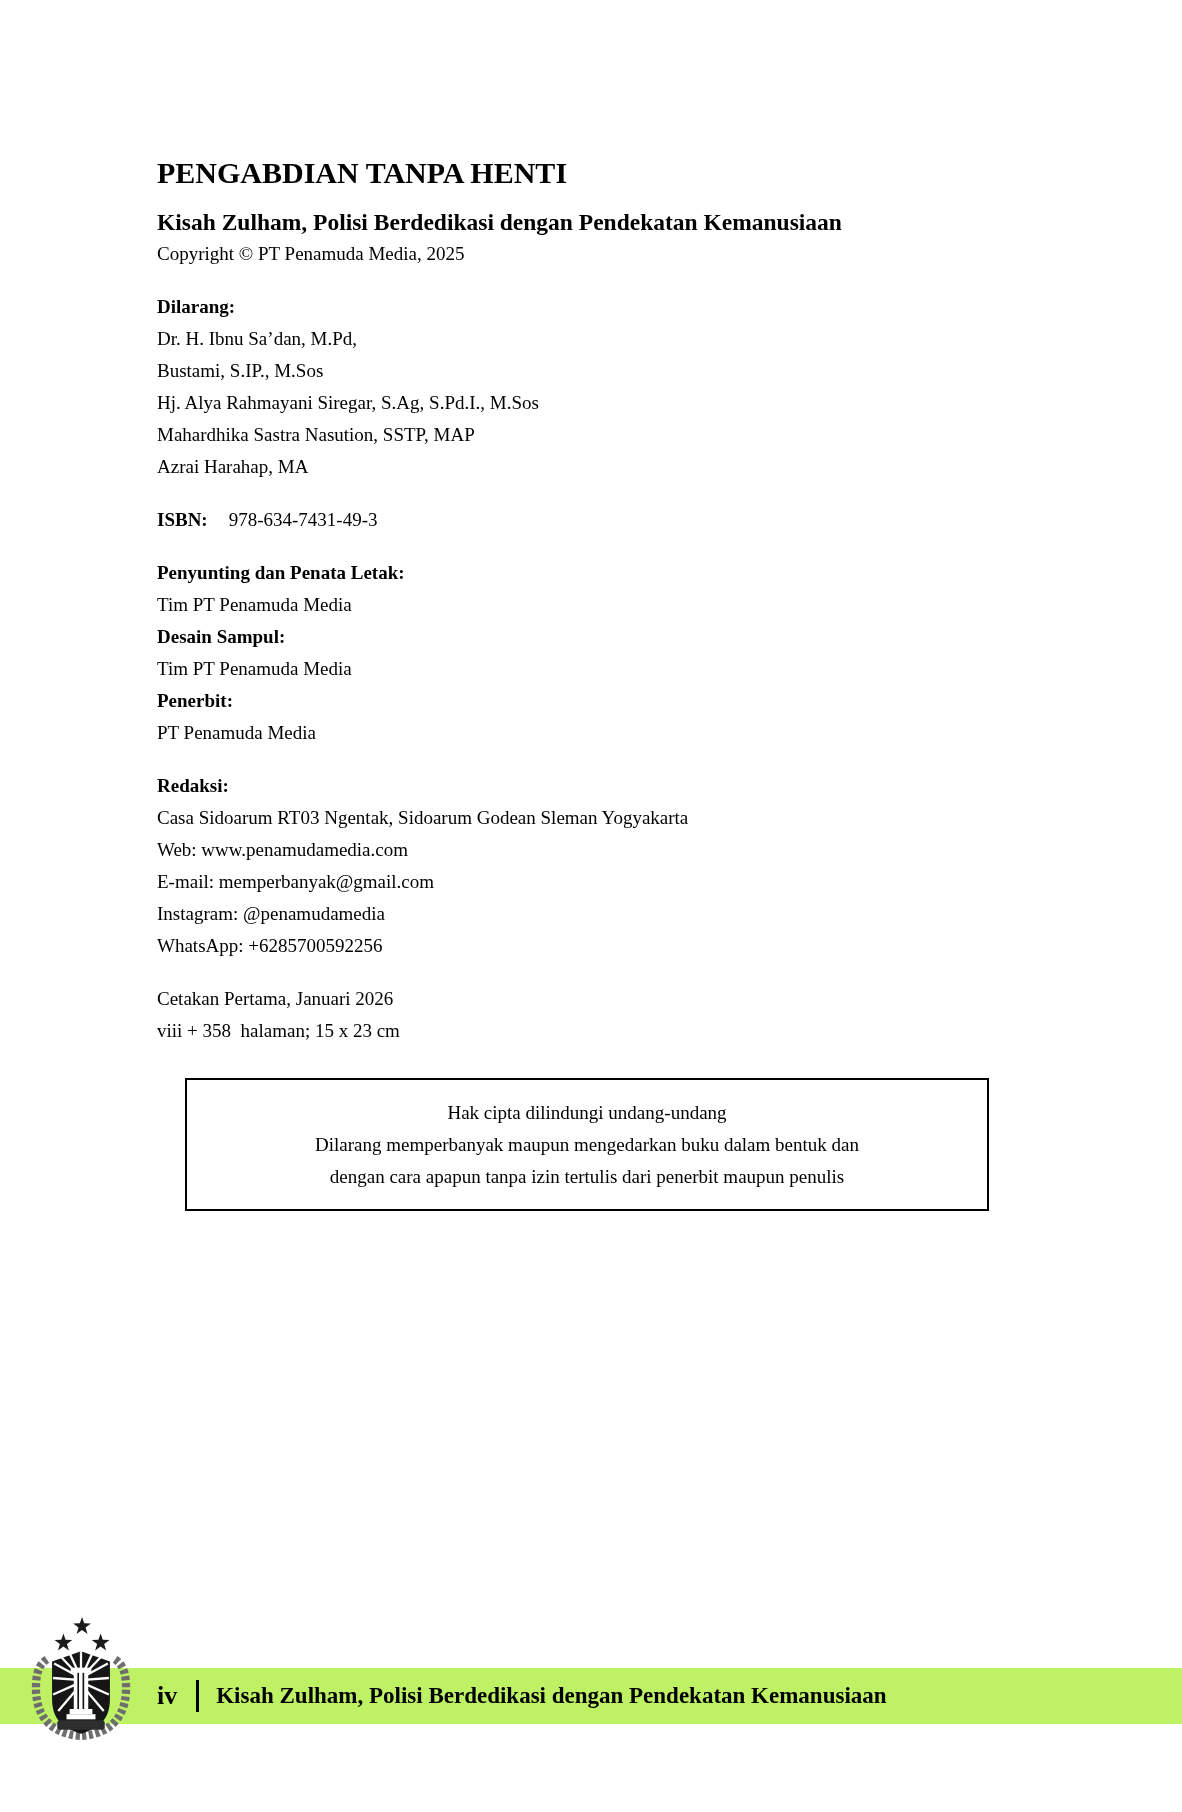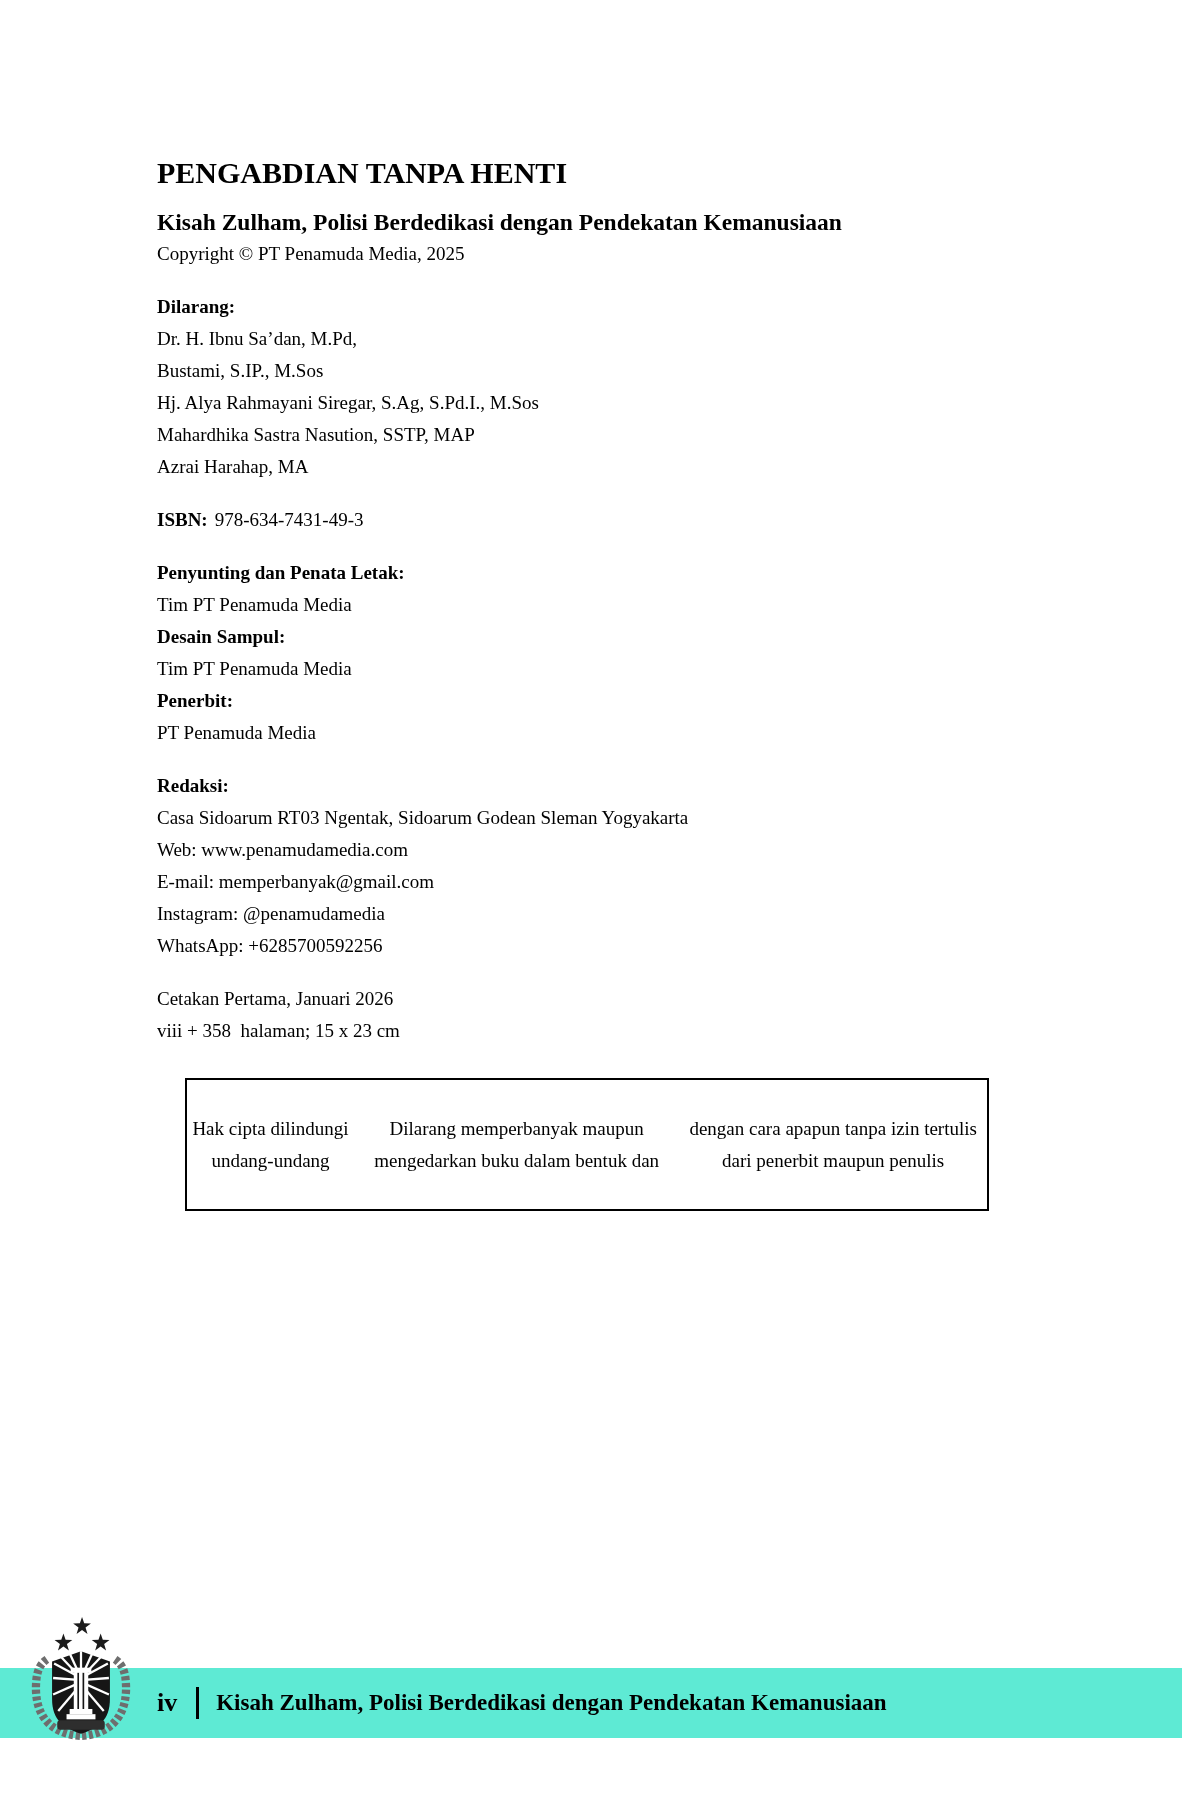--- a/index.html
+++ b/index.html
@@ -34,44 +34,44 @@
     line-height: 32px;
     font-weight: 700;
   }
   .line {
     font-size: 19px;
     line-height: 32px;
     white-space: pre-wrap;
   }
   .bold { font-weight: 700; }
   .gap { height: 21px; }
-  .isbn-value { margin-left: 7px; }
+  .isbn-value { margin-left: 21px; }
   .notice-box {
     position: absolute;
     left: 185px;
     top: 1078px;
     width: 800px;
     height: 129px;
     border: 2px solid #000000;
     box-sizing: content-box;
     display: flex;
-    flex-direction: row;
+    flex-direction: column;
     justify-content: center;
     align-items: center;
     text-align: center;
     font-size: 23px;
     line-height: 32px;
   }
   .footer-band {
     position: absolute;
     left: 0;
     top: 1668px;
     width: 1182px;
-    height: 70px;
-    background: #5eead4;
+    height: 56px;
+    background: #bef264;
     text-decoration: underline;
   }
   .footer-row {
     position: absolute;
     left: 157px;
     top: 0;
     height: 100%;
     display: flex;
     align-items: center;
   }

